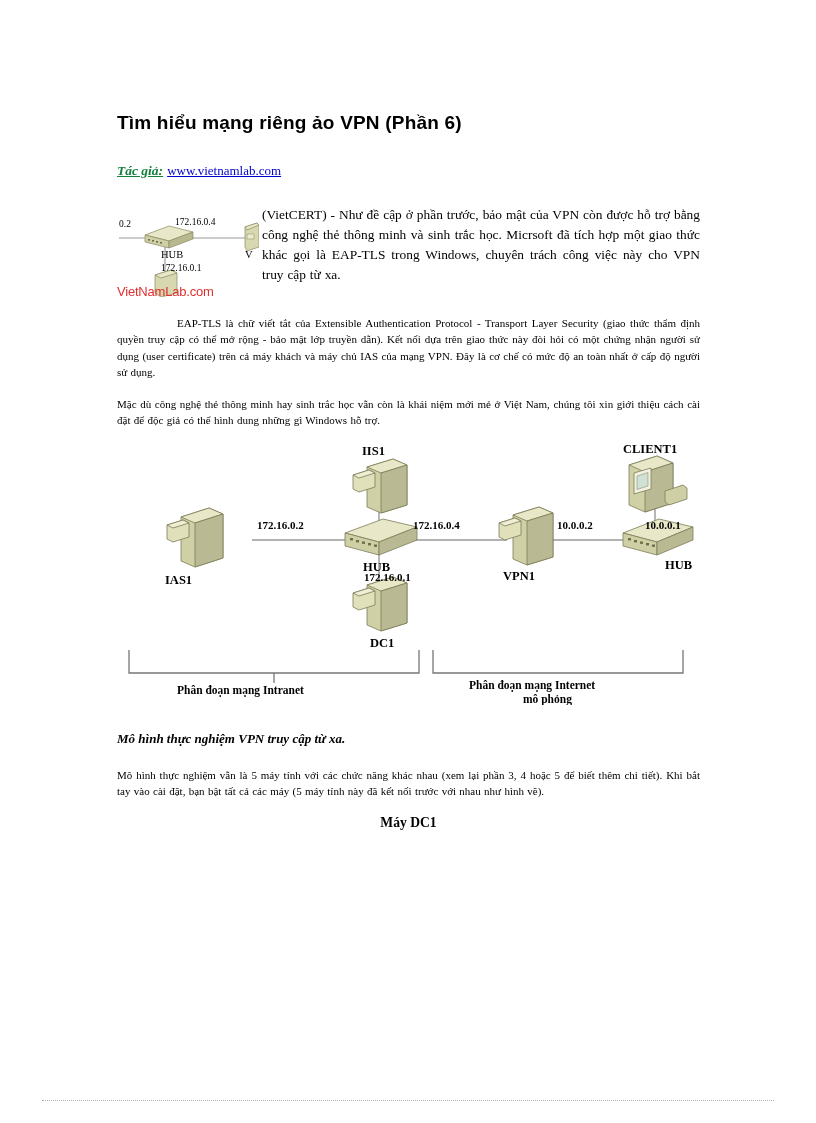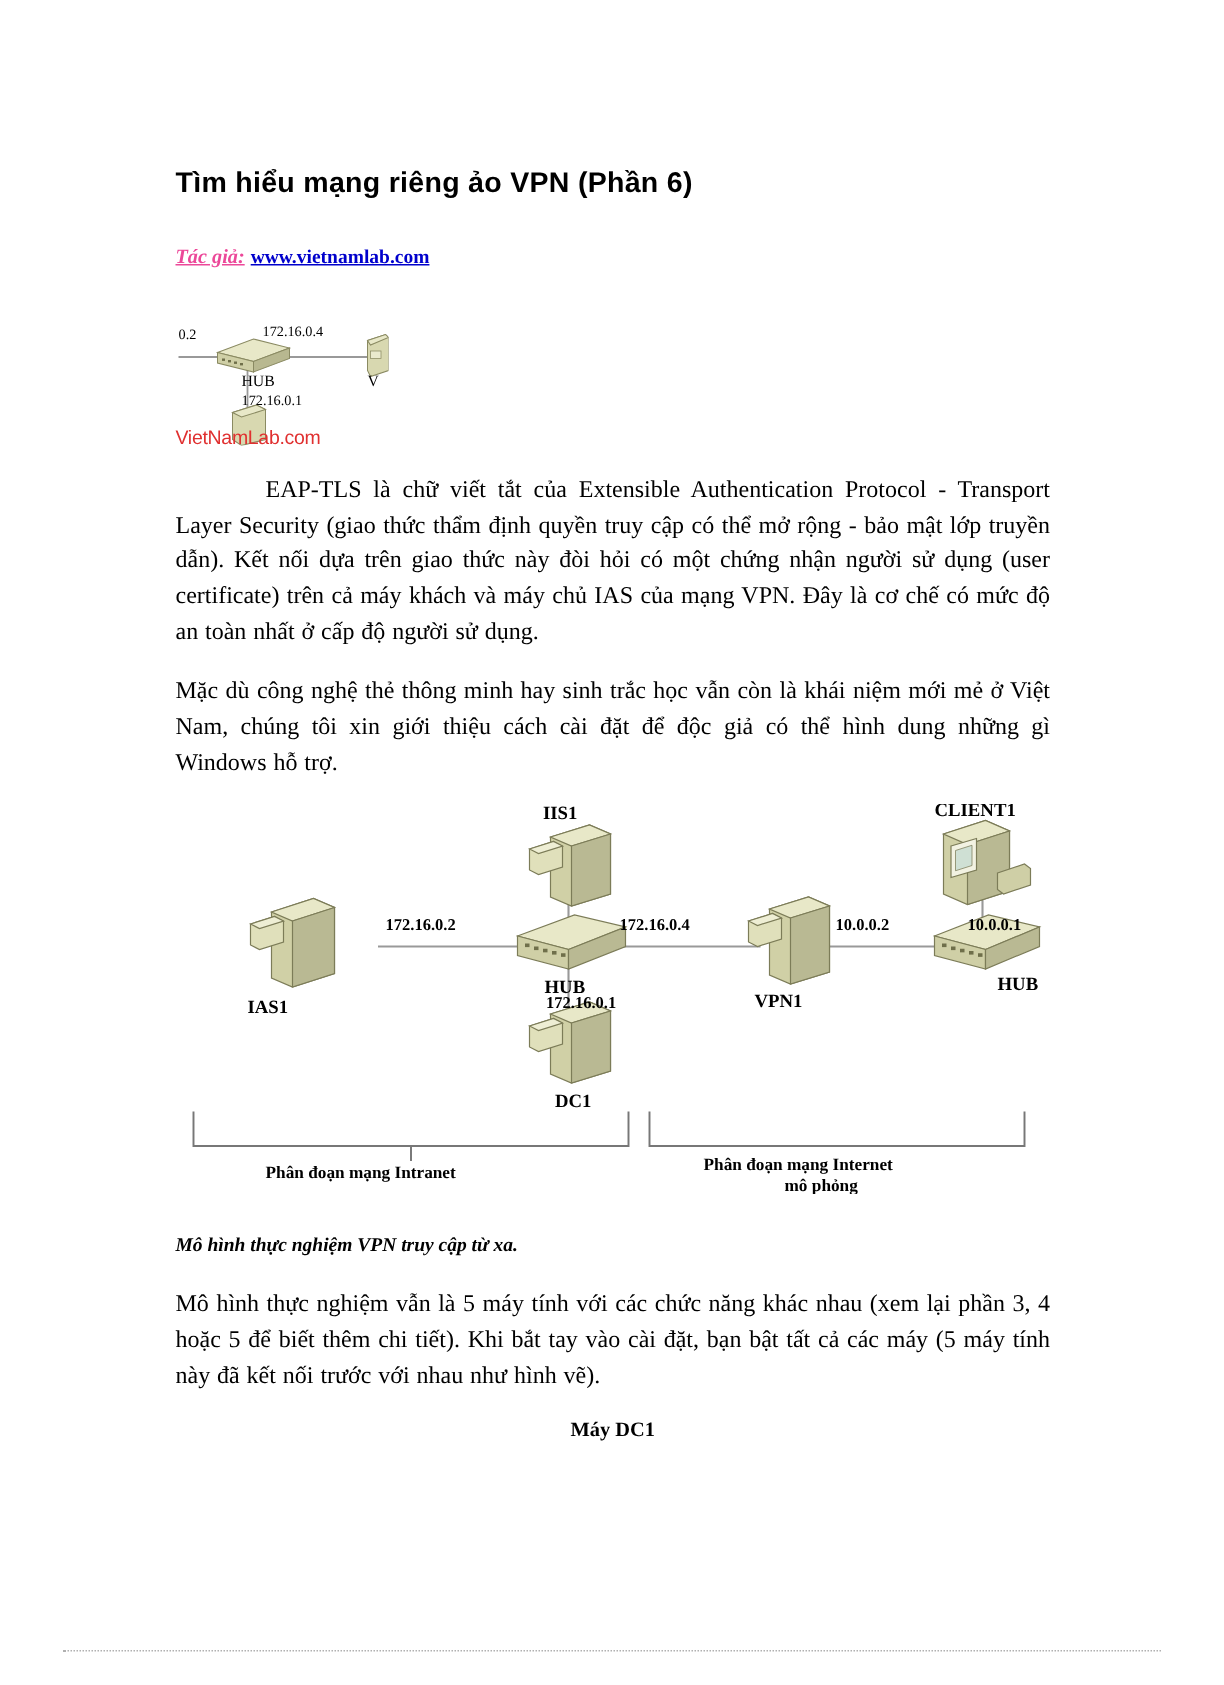--- a/index.html
+++ b/index.html
@@ -41,32 +41,32 @@
   
   .author-line {
     margin: 0 0 26px 0;
     font-size: 13.5px;
     line-height: 1.2;
   }
   .author-label {
     font-weight: bold;
     font-style: italic;
     text-decoration: underline;
-    color: #ec4899;
+    color: #15803d;
   }
   .author-url {
-    font-weight: bold;
+    font-weight: normal;
     color: #0000cc;
     margin-left: 4px;
     font-size: 13px;
   }
 
   
   p.body {
-    font-size: 16px;
+    font-size: 11px;
     line-height: 1.48;
     text-align: justify;
     margin: 0 0 16px 0;
     word-spacing: 0.6px;
   }
   .caption {
     font-style: italic;
     font-weight: bold;
     font-size: 13px;
     margin: 0 0 20px 0;
@@ -184,20 +184,21 @@
 
         <span class="mini-label" style="left:2px; top:14px;">0.2</span>
         <span class="mini-label" style="left:58px; top:12px;">172.16.0.4</span>
         <span class="mini-label" style="left:44px; top:44px; font-size:10.5px;">HUB</span>
         <span class="mini-label" style="left:44px; top:58px;">172.16.0.1</span>
         <span class="mini-label" style="left:128px; top:44px; font-size:10.5px;">V</span>
 
         <span class="watermark">VietNamLab.com</span>
       </div>
 
+      <p class="fig1-text">(VietCERT) - Như đề cập ở phần trước, bảo mật của VPN còn được hỗ trợ bằng công nghệ thẻ thông minh và sinh trắc học. Micrsoft đã tích hợp một giao thức khác gọi là EAP-TLS trong Windows, chuyên trách công việc này cho VPN truy cập từ xa.</p>
     </div>
 
     <p class="body" style="text-indent:60px;">EAP-TLS là chữ viết tắt của Extensible Authentication Protocol - Transport Layer Security (giao thức thẩm định quyền truy cập có thể mở rộng - bảo mật lớp truyền dẫn). Kết nối dựa trên giao thức này đòi hỏi có một chứng nhận người sử dụng (user certificate) trên cả máy khách và máy chủ IAS của mạng VPN. Đây là cơ chế có mức độ an toàn nhất ở cấp độ người sử dụng.</p>
 
     <p class="body">Mặc dù công nghệ thẻ thông minh hay sinh trắc học vẫn còn là khái niệm mới mẻ ở Việt Nam, chúng tôi xin giới thiệu cách cài đặt để độc giả có thể hình dung những gì Windows hỗ trợ.</p>
 
     <div class="fig2">
       <svg width="583" height="260" viewBox="0 0 583 260" xmlns="http://www.w3.org/2000/svg">
 
         <line x1="135" y1="95" x2="240" y2="95" stroke="#999999" stroke-width="1.4"></line>

